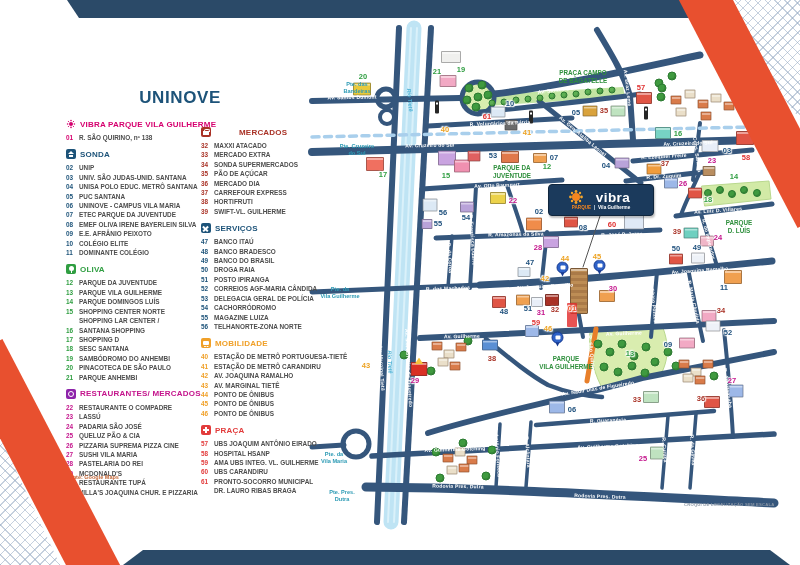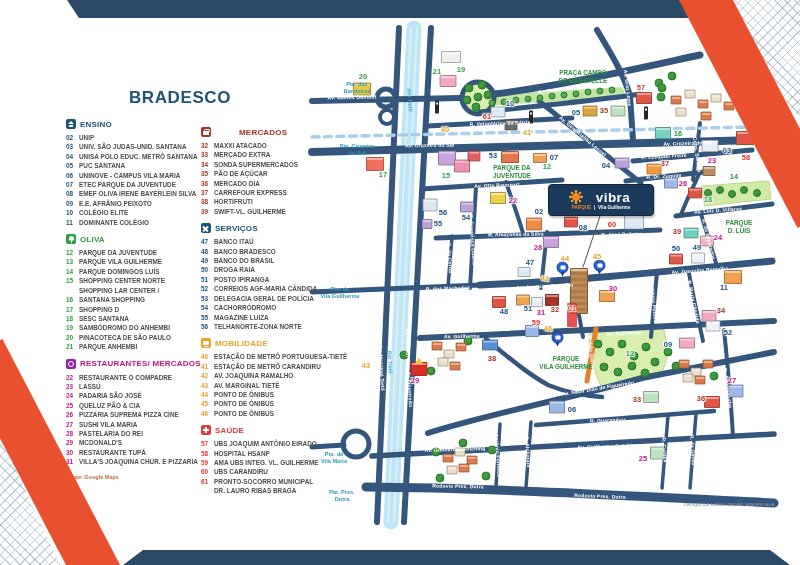--- a/index.html
+++ b/index.html
@@ -101,26 +101,36 @@
 
 <div class="page">
 
   <div class="band band-top"></div>
   <div class="band band-bottom"></div>
   <div class="pattern pat-tr"></div>
   <div class="pattern pat-bl"></div>
   <div class="diag diag-tr"></div>
   <div class="diag diag-bl"></div>
 
-  <div class="legend-title">BRADESCO</div>
+  <div class="legend-title">UNINOVE</div>
   <div class="lcol" id="legend-col1">
       <div class="lsec">
         <div class="sec-h">
+          <div class="ico ico-vibra"></div>
+          <div class="sec-t" style="color: rgb(214, 0, 111);">VIBRA PARQUE VILA GUILHERME</div>
+        </div>
+        <div class="lrow">
+          <div class="lnum" style="color: rgb(214, 0, 111);">01</div>
+          <div class="llab">R. SÃO QUIRINO, nº 138</div>
+        </div>
+      </div>
+      <div class="lsec">
+        <div class="sec-h">
           <div class="ico ico-ensino"></div>
-          <div class="sec-t" style="color: rgb(29, 83, 121);">ENSINO</div>
+          <div class="sec-t" style="color: rgb(29, 83, 121);">SONDA</div>
         </div>
         <div class="lrow">
           <div class="lnum" style="color: rgb(29, 83, 121);">02</div>
           <div class="llab">UNIP</div>
         </div>
         <div class="lrow">
           <div class="lnum" style="color: rgb(29, 83, 121);">03</div>
           <div class="llab">UNIV. SÃO JUDAS-UNID. SANTANA</div>
         </div>
         <div class="lrow">
@@ -368,21 +378,21 @@
           <div class="llab">PONTO DE ÔNIBUS</div>
         </div>
         <div class="lrow">
           <div class="lnum" style="color: rgb(240, 160, 40);">46</div>
           <div class="llab">PONTO DE ÔNIBUS</div>
         </div>
       </div>
       <div class="lsec">
         <div class="sec-h">
           <div class="ico ico-saude"></div>
-          <div class="sec-t" style="color: rgb(226, 59, 59);">SAÚDE</div>
+          <div class="sec-t" style="color: rgb(226, 59, 59);">PRAÇA</div>
         </div>
         <div class="lrow">
           <div class="lnum" style="color: rgb(226, 59, 59);">57</div>
           <div class="llab">UBS JOAQUIM ANTÔNIO EIRADO</div>
         </div>
         <div class="lrow">
           <div class="lnum" style="color: rgb(226, 59, 59);">58</div>
           <div class="llab">HOSPITAL HSANP</div>
         </div>
         <div class="lrow">

